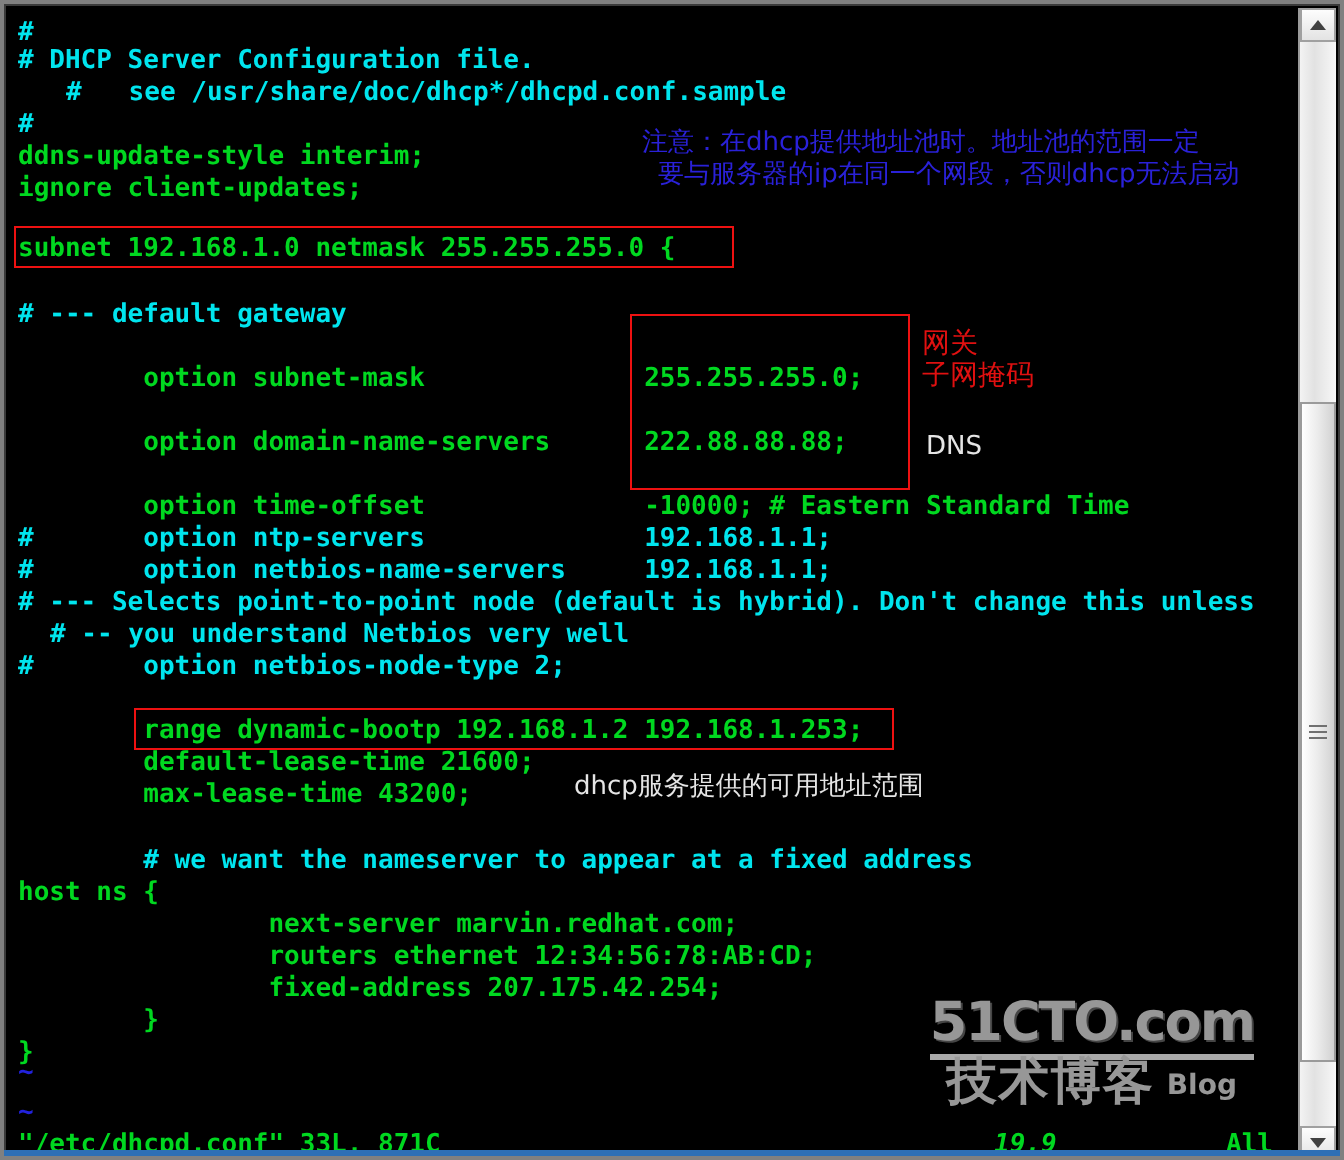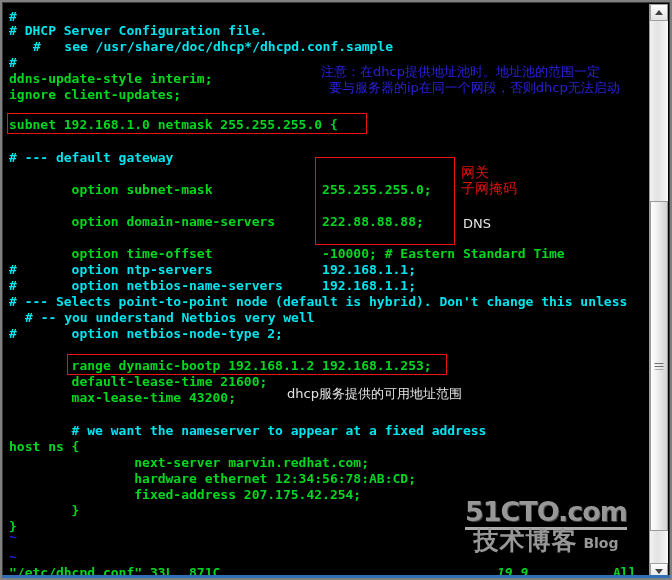--- a/index.html
+++ b/index.html
@@ -101,21 +101,21 @@
     <div class="line c-comment" style="top:305px;left:4px;margin-left:16px;"># -- you understand Netbios very well</div>
     <div class="line c-comment" style="top:321px;left:4px;">#       option netbios-node-type 2;</div>
     <div class="line c-code" style="top:337px;left:4px;"></div>
     <div class="line c-code" style="top:353px;left:4px;">        range dynamic-bootp 192.168.1.2 192.168.1.253;</div>
     <div class="line c-code" style="top:369px;left:4px;">        default-lease-time 21600;</div>
     <div class="line c-code" style="top:385px;left:4px;">        max-lease-time 43200;</div>
     <div class="line c-code" style="top:401px;left:4px;"></div>
     <div class="line c-comment" style="top:418px;left:4px;">        # we want the nameserver to appear at a fixed address</div>
     <div class="line c-code" style="top:434px;left:4px;">host ns {</div>
     <div class="line c-code" style="top:450px;left:4px;">                next-server marvin.redhat.com;</div>
-    <div class="line c-code" style="top:466px;left:4px;">                hardware ethernet 12:34:56:78:AB:CD;</div>
+    <div class="line c-code" style="top:466px;left:4px;">                routers ethernet 12:34:56:78:AB:CD;</div>
     <div class="line c-code" style="top:482px;left:4px;">                fixed-address 207.175.42.254;</div>
     <div class="line c-code" style="top:498px;left:4px;">        }</div>
     <div class="line c-code" style="top:514px;left:4px;">}</div>
     <div class="line c-tilde" style="top:524px;left:4px;">~</div>
     <div class="line c-tilde" style="top:544px;left:4px;">~</div>
 
     <div class="line c-status" style="top:560px;left:4px;">"/etc/dhcpd.conf" 33L, 871C</div>
     <div class="line c-status" style="top:560px;left:492px;font-style:italic;">19,9</div>
     <div class="line c-status" style="top:560px;left:608px;">All</div>
 

